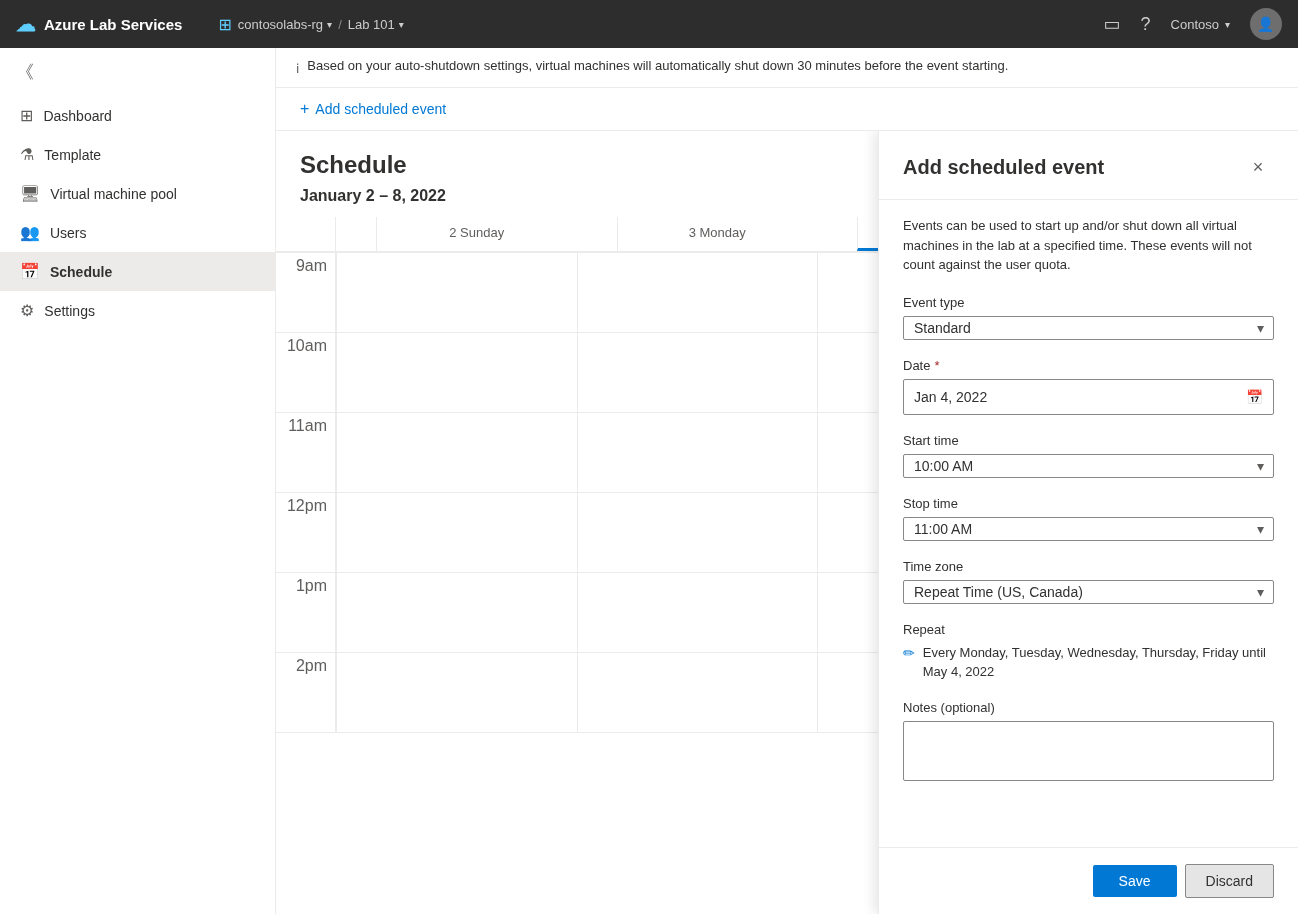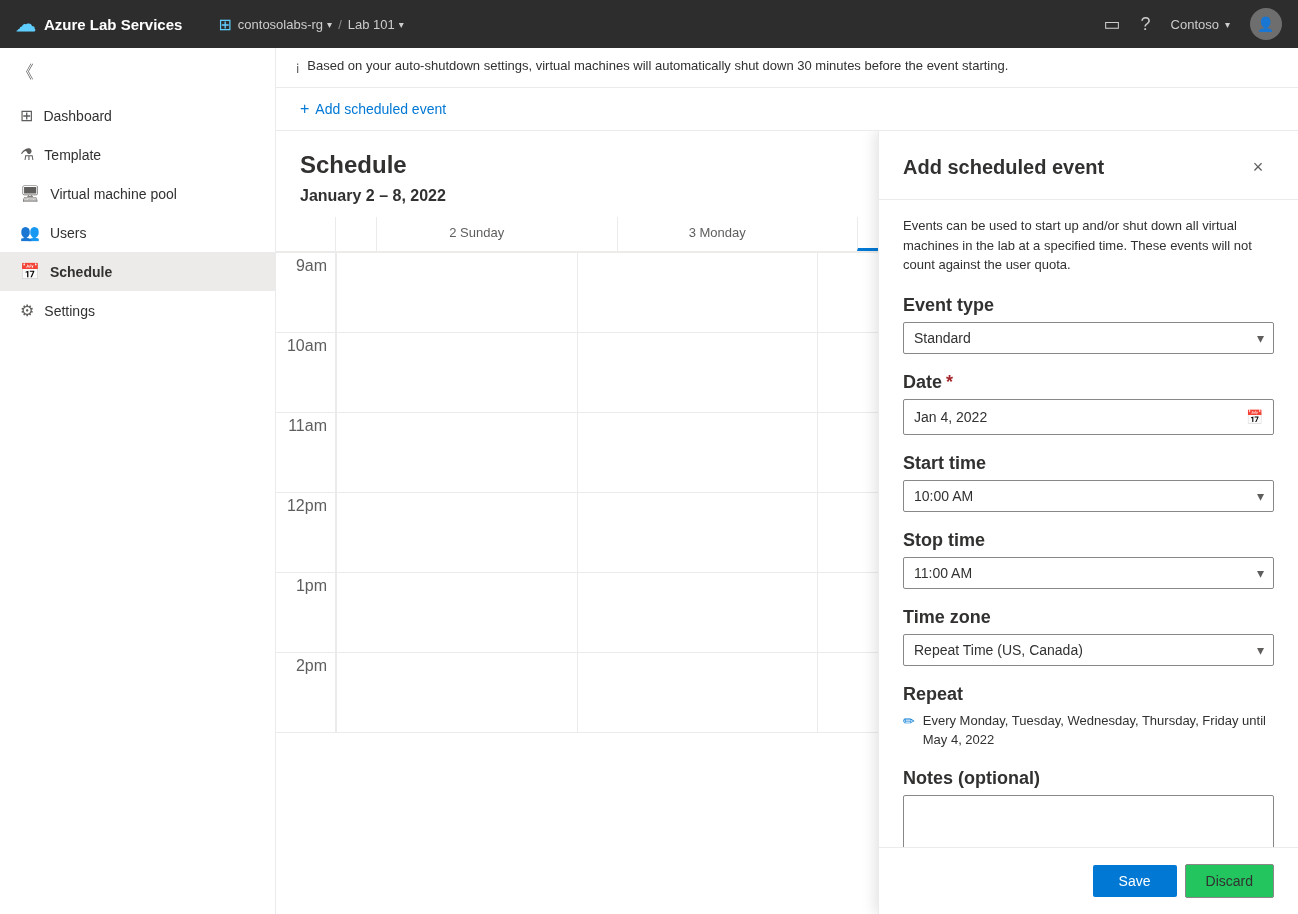--- a/index.html
+++ b/index.html
@@ -191,33 +191,33 @@
 
     .panel-body {
       flex: 1; overflow-y: auto; padding: 16px 24px;
     }
     .panel-desc {
       font-size: 13px; color: #323130; margin-bottom: 20px; line-height: 1.5;
     }
 
     .form-group { margin-bottom: 18px; }
     .form-label {
-      font-size: 18px; font-weight: 700; color: #323130;
+      font-size: 13px; font-weight: 400; color: #323130;
       margin-bottom: 6px; display: flex; align-items: center; gap: 4px;
     }
     .required-star { color: #a4262c; }
     .select-wrapper {
       position: relative;
     }
     .select-wrapper .chevron {
       position: absolute; right: 10px; top: 50%; transform: translateY(-50%);
       color: #605e5c; pointer-events: none;
     }
     .select-display {
-      width: 100%; height: 32px;
+      width: 100%; height: 24px;
       border: 1px solid #8a8886; border-radius: 2px;
       padding: 0 32px 0 10px;
       font-size: 14px; color: #323130;
       background: #fff;
       display: flex; align-items: center;
       position: relative;
     }
 
     .date-input-wrapper {
       position: relative;
@@ -259,21 +259,21 @@
       gap: 8px;
       background: #fff;
     }
     .btn-save {
       background: #0078d4; color: #fff;
       border: none; border-radius: 2px;
       padding: 8px 26px; font-size: 14px; cursor: pointer;
       font-family: inherit;
     }
     .btn-discard {
-      background: #22c55e; color: #323130;
+      background: #e5e5e5; color: #323130;
       border: 1px solid #8a8886; border-radius: 2px;
       padding: 8px 20px; font-size: 14px; cursor: pointer;
       font-family: inherit;
     }
   </style>
 </head>
 <body>
 
 <div class="topbar">
   <div class="topbar-logo">

